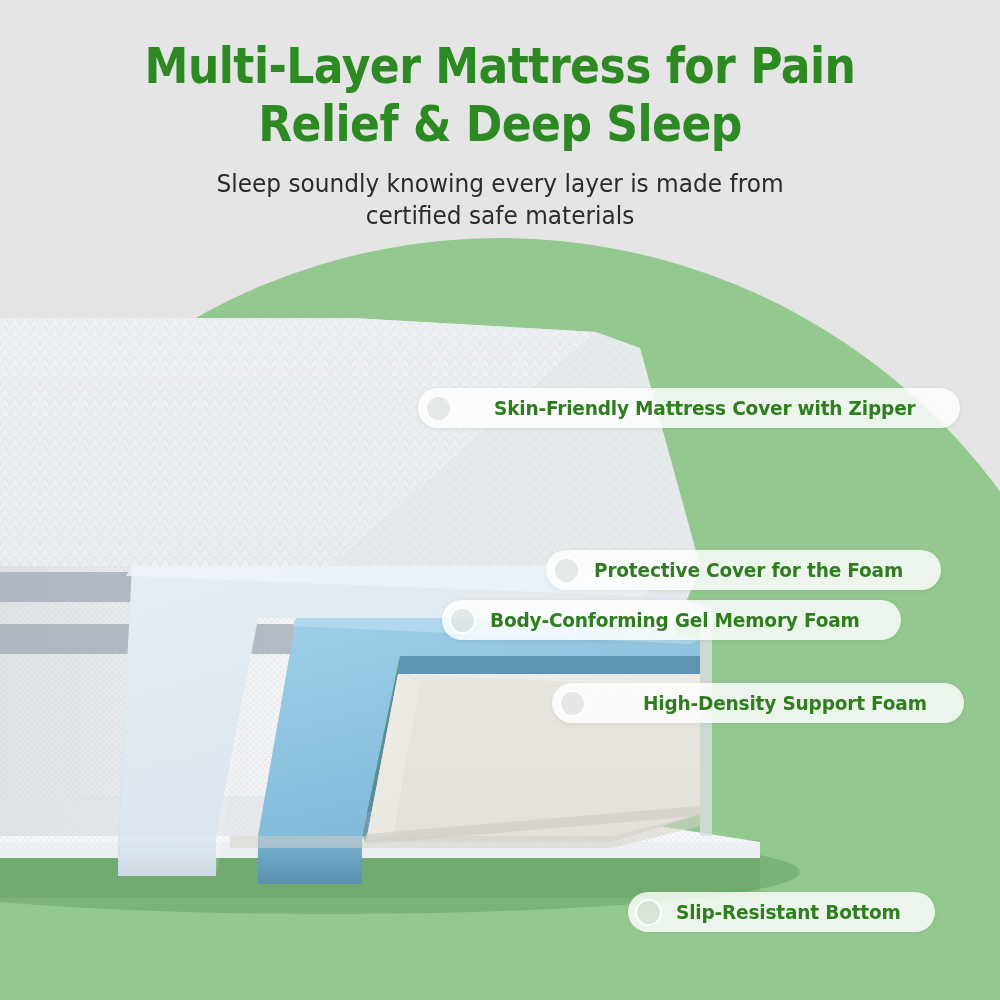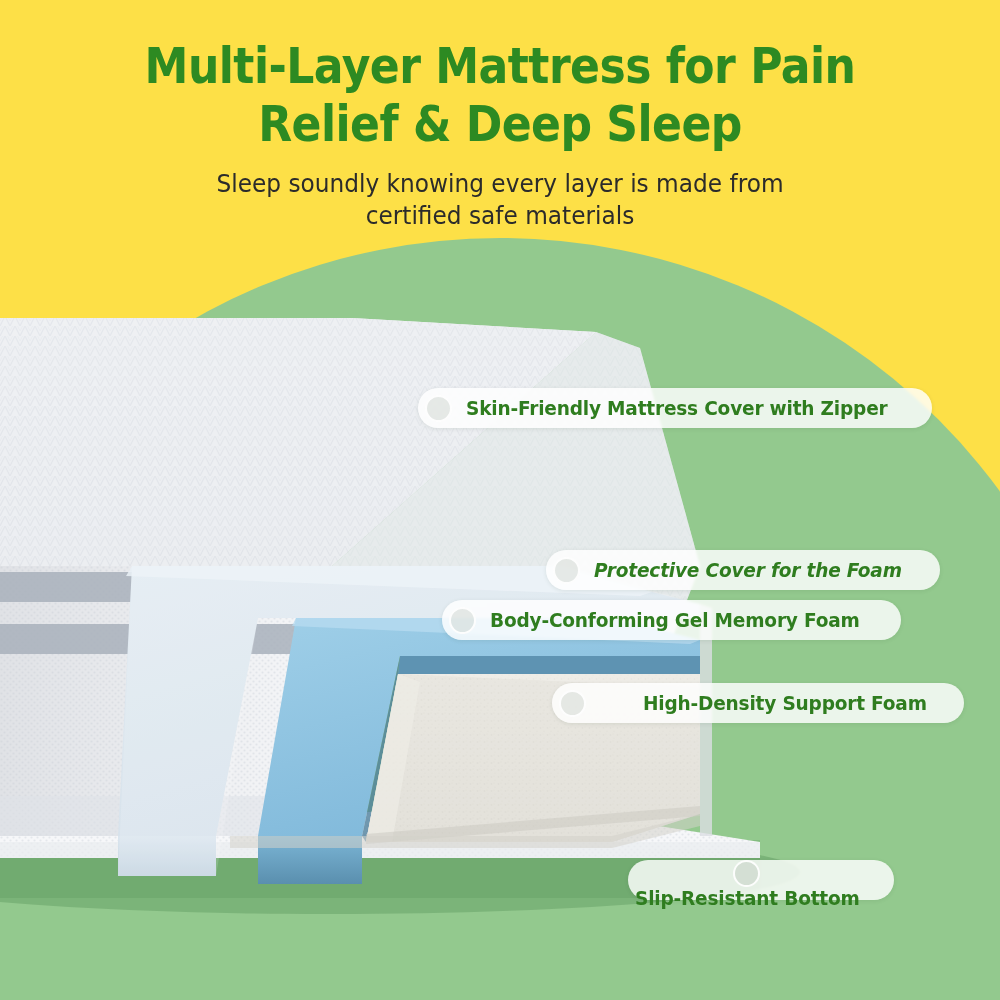--- a/index.html
+++ b/index.html
@@ -8,21 +8,21 @@
     width: 1000px;
     height: 1000px;
     overflow: hidden;
     font-family: "Liberation Sans", sans-serif;
   }
 
   #stage {
     position: relative;
     width: 1000px;
     height: 1000px;
-    background: #fde047;
+    background: #e5e5e5;
     overflow: hidden;
   }
 
   
   .bg-circle {
     position: absolute;
     left: -120px;
     top: 238px;
     width: 1240px;
     height: 1240px;
@@ -106,25 +106,25 @@
     color: #2f7d1f;
     font-family: "DejaVu Sans", sans-serif;
     font-weight: bold;
     font-size: 19.5px;
     letter-spacing: -0.2px;
     white-space: nowrap;
     transform: scaleX(0.95);
     transform-origin: left center;
   }
 
-  #pill-0 { left: 418px; top: 388px; }
-  #pill-1 { left: 546px; top: 550px; font-style: italic; }
+  #pill-0 { left: 418px; top: 388px; gap: 28px; }
+  #pill-1 { left: 546px; top: 550px; }
   #pill-2 { left: 442px; top: 600px; }
   #pill-3 { left: 552px; top: 683px; gap: 43px; }
-  #pill-4 { left: 628px; top: 860px; flex-direction: column; }
+  #pill-4 { left: 628px; top: 892px; }
 </style>
 </head>
 <body>
 
 <div id="stage">
 
   <div class="bg-circle"></div>
 
   <div id="mattress">
     <svg width="820" height="680" viewBox="0 0 820 680" xmlns="http://www.w3.org/2000/svg">

